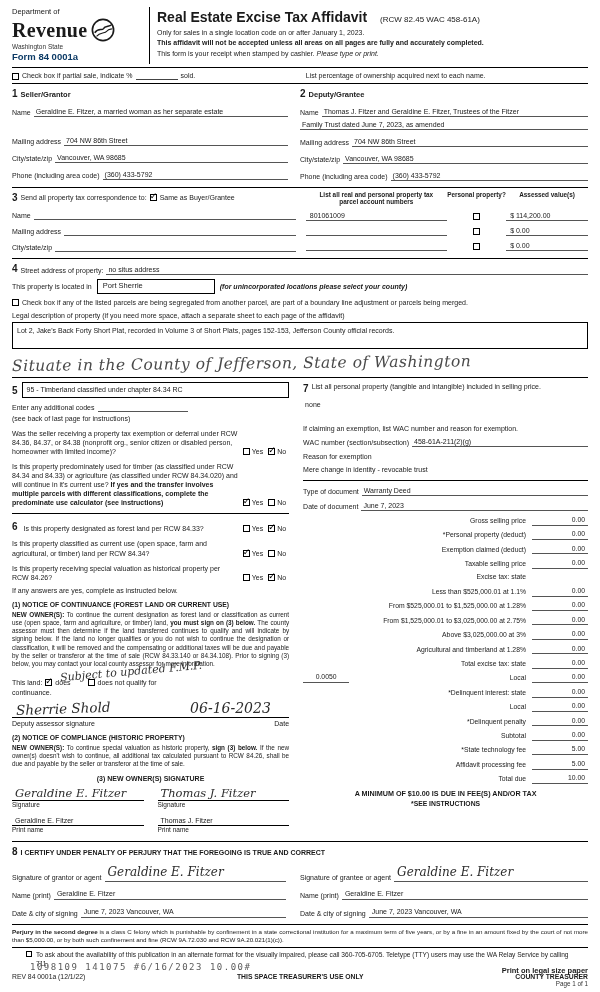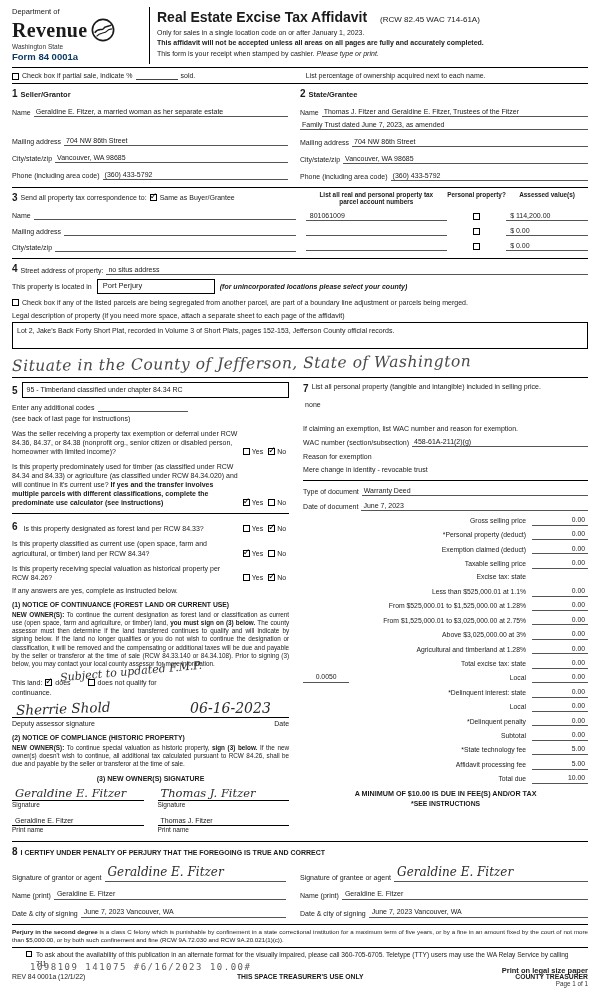--- a/index.html
+++ b/index.html
@@ -163,21 +163,21 @@
           </svg>
         </span>
       </div>
       <div class="wstate">Washington State</div>
       <div class="formnum">Form 84 0001a</div>
     </div>
     <div class="vline"></div>
     <div class="titlecol">
       <div class="trow1">
         <span class="ftitle">Real Estate Excise Tax Affidavit</span>
-        <span class="rcw">(RCW 82.45 WAC 714-61A)</span>
+        <span class="rcw">(RCW 82.45 WAC 458-61A)</span>
       </div>
       <div class="hnote">Only for sales in a single location code on or after January 1, 2023.</div>
       <div class="hnote b">This affidavit will not be accepted unless all areas on all pages are fully and accurately completed.</div>
       <div class="hnote"><span>This form is your receipt when stamped by cashier. </span><i>Please type or print.</i></div>
     </div>
   </div>
 
   <div class="partial">
     <span class="cb"></span>
     <span style="margin-left:3px">Check box if partial sale, indicate %</span>
@@ -206,21 +206,21 @@
           <span class="fval">Vancouver, WA 98685</span>
         </div>
       <div class="frow">
           <span class="flab">Phone (including area code)</span>
           <span class="fval">(360) 433-5792</span>
         </div>
     </div>
     <div class="col">
       <div class="shead">
         <span class="snum">2</span>
-        <span class="stitle">State/Grantee</span>
+        <span class="stitle">Deputy/Grantee</span>
       </div>
       <div class="frow">
           <span class="flab">Name</span>
           <span class="fval">Thomas J. Fitzer and Geraldine E. Fitzer, Trustees of the Fitzer</span>
         </div>
       <div class="frow" style="margin-top:3px">
           <span class="fval">Family Trust dated June 7, 2023, as amended</span>
         </div>
       <div class="frow">
           <span class="flab">Mailing address</span>
@@ -283,21 +283,21 @@
   </div>
 
   <div class="s4">
     <div class="s4row">
       <span class="snum" style="padding-right:3px">4</span>
       <span class="flab">Street address of property:</span>
       <span class="fval">no situs address</span>
     </div>
     <div class="locrow">
       <span>This property is located in</span>
-      <span class="locbox">Port Perjury</span>
+      <span class="locbox">Port Sherrie</span>
       <span class="locnote">(for unincorporated locations please select your county)</span>
     </div>
     <div class="segrow">
       <span class="cb"></span>
       <span>Check box if any of the listed parcels are being segregated from another parcel, are part of a boundary line adjustment or parcels being merged.</span>
     </div>
     <div class="legallab">Legal description of property (if you need more space, attach a separate sheet to each page of the affidavit)</div>
     <div class="legalbox">Lot 2, Jake's Back Forty Short Plat, recorded in Volume 3 of Short Plats, pages 152-153, Jefferson County official records.</div>
     <div class="hand hand-big">Situate in the County of Jefferson, State of Washington</div>
   </div>

